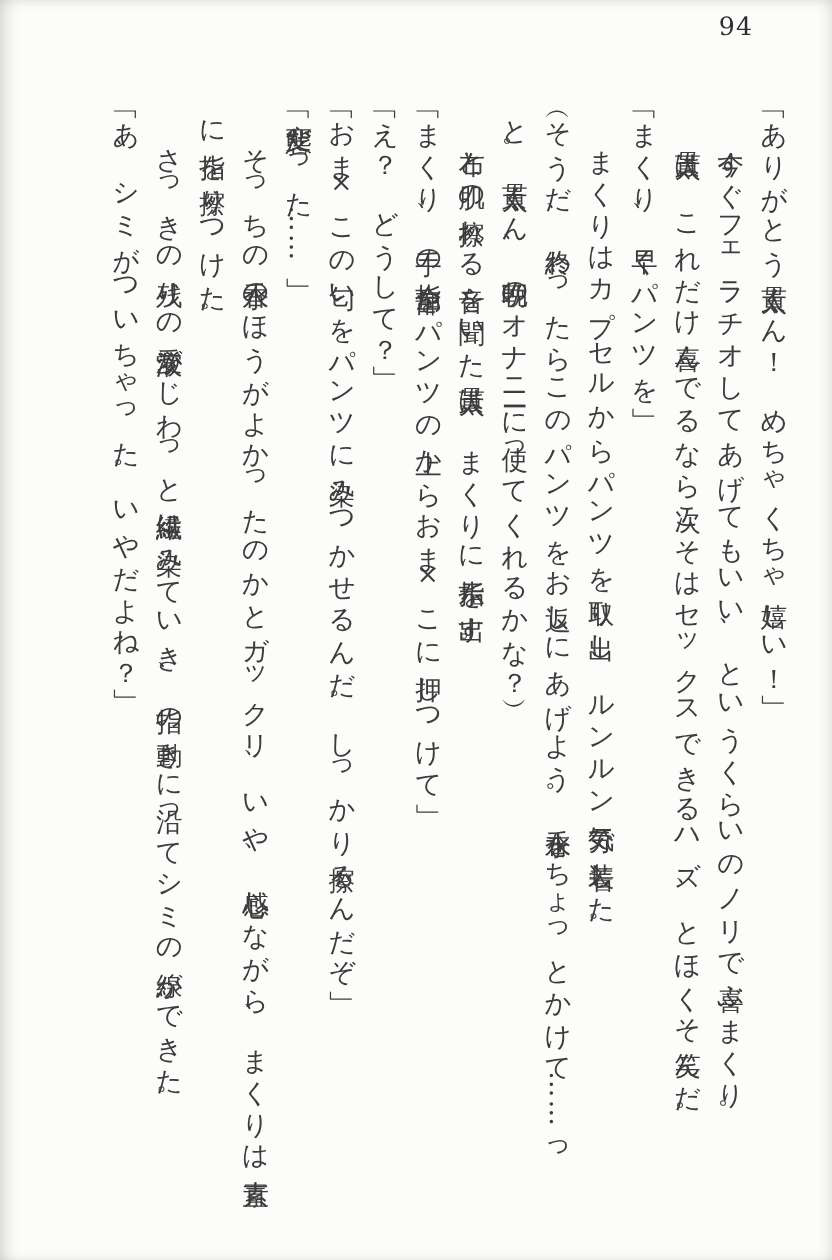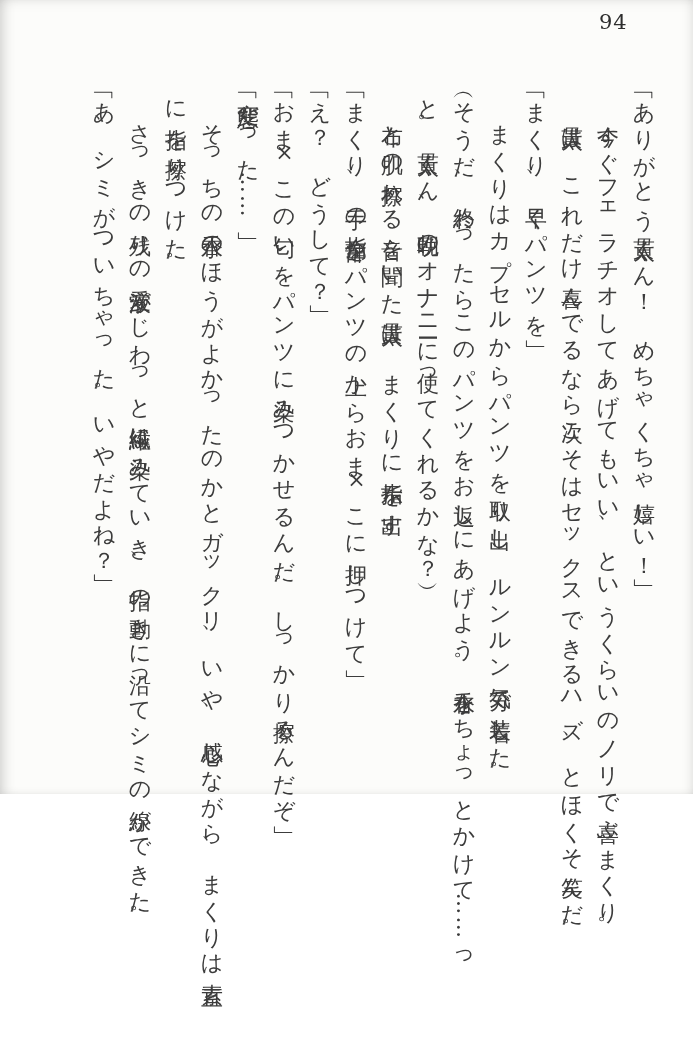--- a/index.html
+++ b/index.html
@@ -13,21 +13,21 @@
   body {
     width: 693px;
     height: 1050px;
     overflow: hidden;
     background: #ffffff;
     font-family: "DejaVu Serif", "Liberation Serif", serif;
   }
   .page {
     position: relative;
     width: 693px;
-    height: 794px;
+    height: 1050px;
     background: var(--bg);
   }
   
   .page::after {
     content: "";
     position: absolute;
     inset: 0;
     pointer-events: none;
     box-shadow:
       inset 10px 0 14px -8px rgba(0,0,0,0.20),

